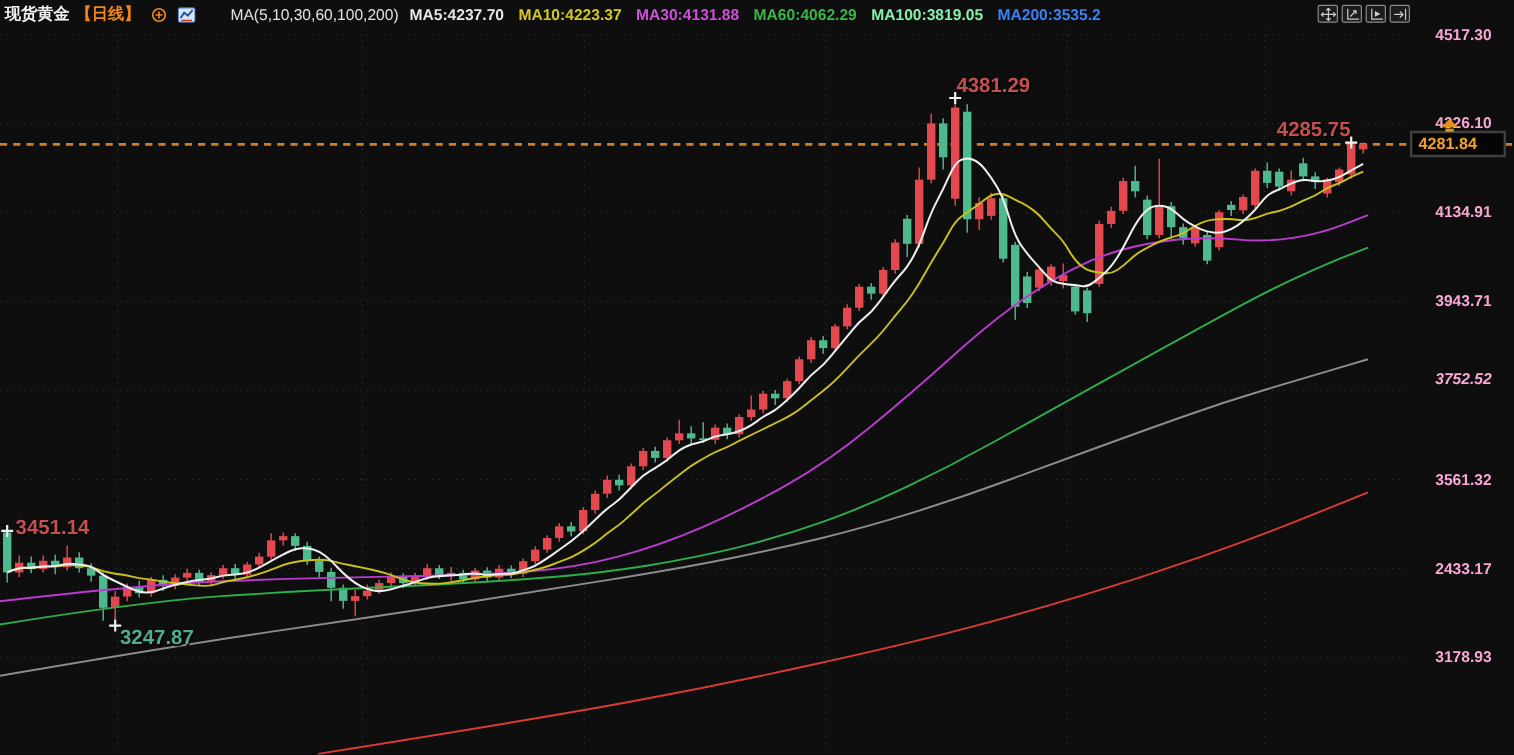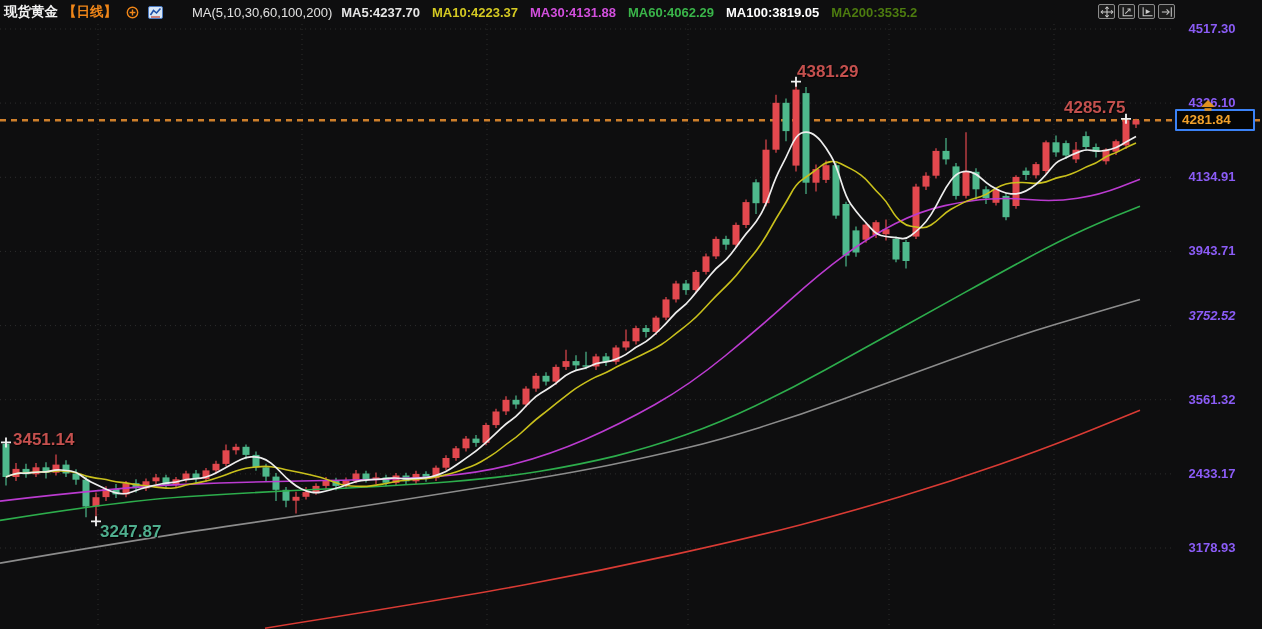--- a/index.html
+++ b/index.html
@@ -18,29 +18,29 @@
   .title{color:#f2f2f2;font-size:13.5px;font-weight:bold;}
   .tf{color:#f08618;font-size:13.5px;font-weight:bold;margin-left:-4px;}
   .hicon{display:inline-flex;align-items:center;}
   .ma-group{color:#e2e2e2;font-size:13px;margin-left:20px;}
   .ma-vals{display:flex;gap:12px;font-size:13px;font-weight:bold;}
   
   .toolbar{position:absolute;top:4px;right:87px;display:flex;gap:3px;z-index:6;}
   .tbtn{width:17px;height:15px;background:#1c1c1c;border:1px solid #8a8a8a;border-radius:2px;
     display:flex;align-items:center;justify-content:center;padding:0;cursor:pointer;}
   
-  .ylabel{position:absolute;left:1181px;width:62px;color:#8b5cf6;font-size:13px;
-    font-weight:bold;text-align:center;z-index:4;}
+  .ylabel{position:absolute;left:1181px;width:62px;color:#f9a8d4;font-size:13px;
+    font-weight:bold;text-align:right;z-index:4;}
   
   .anno{position:absolute;font-size:17px;font-weight:bold;z-index:4;
     text-shadow:1px 1px 1px #000;}
   
   .price-tag{
     position:absolute;left:1175px;width:71px;height:18px;background:#050505;
-    border:2px solid #3b82f6;border-radius:1px;color:#f0a02a;font-size:13.5px;
+    border:2px solid #404040;border-radius:1px;color:#f0a02a;font-size:13.5px;
     font-weight:bold;line-height:18px;padding-left:5px;z-index:7;
   }
   .tag-arrow{position:absolute;left:1199px;z-index:8;}
   .watermark{
     position:absolute;right:16px;bottom:10px;color:#fdfdfd;font-size:30px;
     letter-spacing:2px;z-index:5;
     text-shadow:0 0 6px rgba(255,190,110,.45),0 0 2px rgba(255,255,255,.6);
   }
 </style>
 </head>
@@ -319,22 +319,22 @@
         <polyline points="2.5,9 5.5,4.5 8.5,7 12.5,2.5" fill="none" stroke="#2050a8" stroke-width="1.6"></polyline>
         <path d="M3 11h9" stroke="#c0392b" stroke-width="1.2"></path>
       </svg>
     </span>
     <span class="ma-group">MA(5,10,30,60,100,200)</span>
     <span class="ma-vals" id="ma-vals">
         <span style="color: rgb(230, 230, 230);">MA5:4237.70</span>
         <span style="color: rgb(212, 201, 34);">MA10:4223.37</span>
         <span style="color: rgb(210, 79, 221);">MA30:4131.88</span>
         <span style="color: rgb(58, 181, 74); text-align: center;">MA60:4062.29</span>
-        <span style="color: #ffffff;">MA100:3819.05</span>
-        <span style="color: #4d7c0f;">MA200:3535.2</span>
+        <span style="color: #86efac;">MA100:3819.05</span>
+        <span style="color: #3b82f6;">MA200:3535.2</span>
       </span>
   </div>
 
   <div class="toolbar">
     <button class="tbtn">
       <svg width="14" height="12" viewBox="0 0 16 14" fill="none" stroke="#cccccc" stroke-width="1.2">
         <path d="M8 1.5v11M2 7h12"></path>
           <path d="M6 3.2L8 1.2l2 2M6 10.8l2 2 2-2M3.2 5L1.2 7l2 2M12.8 5l2 2-2 2"></path>
       </svg>
     </button>

